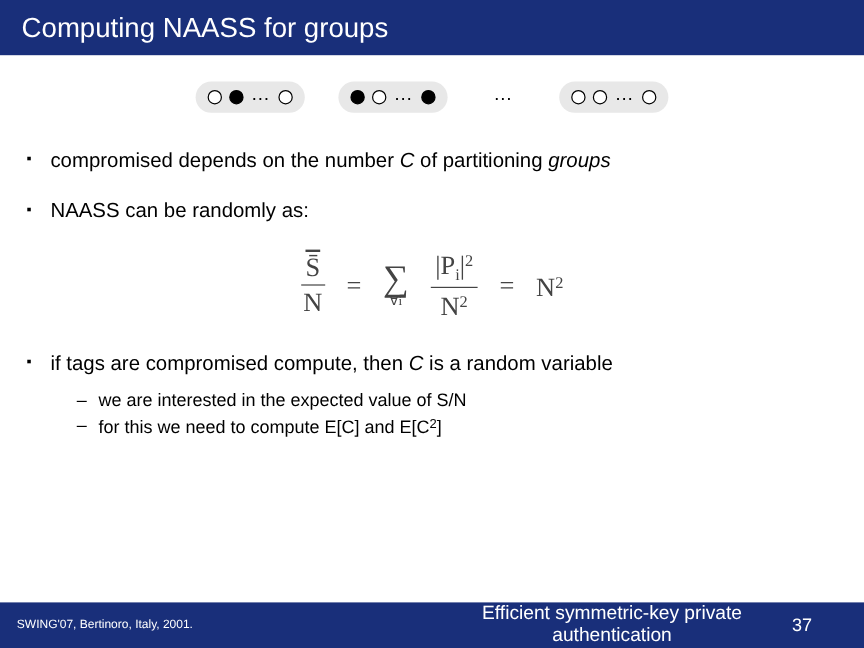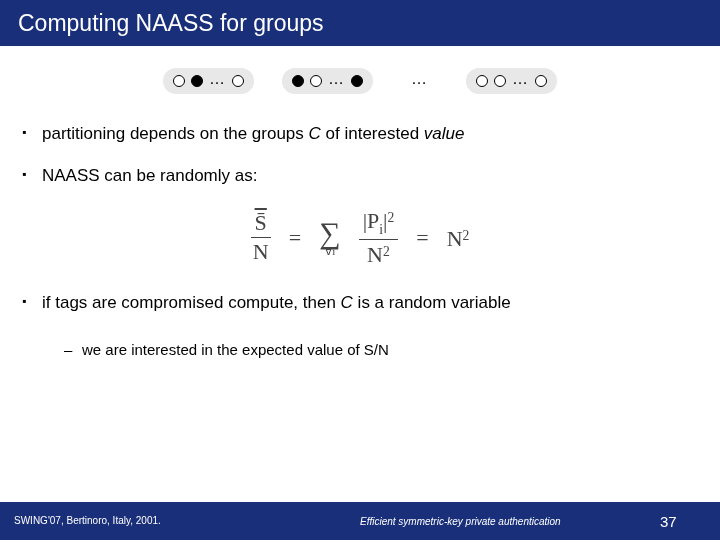--- a/index.html
+++ b/index.html
@@ -11,37 +11,37 @@
   .pill { background: #e8e8e8; border-radius: 14px; padding: 4px 10px; display: flex; align-items: center; gap: 6px; height: 26px; }
   .bare { background: transparent; border-radius: 0; padding: 4px 10px; display: flex; align-items: center; gap: 6px; height: 26px; }
   .node { width: 12px; height: 12px; border-radius: 50%; border: 1.2px solid #000; }
   .filled { background: #000; }
   .open { background: #fff; }
   .dots { font-size: 16px; line-height: 1; letter-spacing: 1px; position: relative; top: -2px; }
   .content { flex: 1; padding: 0 18px 0 18px; }
   ul.bullets { list-style: none; }
   ul.bullets > li { position: relative; padding-left: 24px; margin-bottom: 22px; font-size: 17px; color: #000; }
   ul.bullets > li::before { content: "▪"; position: absolute; left: 4px; top: 1px; font-size: 12px; color: #000; }
-  ul.sub { list-style: none; margin-top: 28px; }
+  ul.sub { list-style: none; margin-top: 12px; }
   ul.sub > li { position: relative; padding-left: 40px; font-size: 15px; margin-bottom: 4px; }
   ul.sub > li::before { content: "–"; position: absolute; left: 22px; top: 0; }
   em.var { font-style: italic; }
   .formula-wrap { display: flex; justify-content: center; margin: 6px 0 26px 0; }
   .formula { display: flex; align-items: center; gap: 18px; font-family: 'Times New Roman', serif; font-size: 22px; color: #444; }
   .frac { display: inline-flex; flex-direction: column; align-items: center; line-height: 1.1; }
   .frac .num { border-bottom: 1.2px solid #444; padding: 0 4px 2px; }
   .frac .den { padding-top: 2px; }
   .sum { display: inline-flex; flex-direction: column; align-items: center; font-size: 11px; line-height: 1; }
   .sum .sigma { font-size: 30px; line-height: 0.9; }
   .sup { font-size: 0.62em; vertical-align: super; position: relative; top: 2px; }
   .sub-s { font-size: 0.62em; vertical-align: sub; }
   .bar { text-decoration: overline; }
   .footer { position: absolute; bottom: 0; left: 0; right: 0; height: 38px; background: #192f7a; display: flex; align-items: center; }
   .footer-left { flex: 0 0 50%; padding-left: 14px; color: #fff; font-size: 10px; line-height: 1.25; }
-  .footer-center { flex: 1; color: #fff; font-size: 10px; font-style: italic; }
+  .footer-center { flex: 1; text-align: center; color: #fff; font-size: 16px; }
   .footer-right { flex: 0 0 60px; text-align: left; color: #fff; font-size: 15px; }
 </style>
 </head>
 <body>
 
 <div class="slide">
 
   <div class="title-bar">
     <h1>Computing NAASS for groups</h1>
   </div>
@@ -66,21 +66,21 @@
       <span class="node open"></span>
       <span class="node open"></span>
       <span class="dots">…</span>
       <span class="node open"></span>
     </div>
   </div>
 
   <div class="content">
     <ul class="bullets">
       <li>
-        <span>partitioning depends on the groups </span><em class="var">C</em><span> of interested </span><em class="var">value</em>
+        <span>compromised depends on the number </span><em class="var">C</em><span> of partitioning </span><em class="var">groups</em>
       </li>
       <li>NAASS can be randomly as:</li>
     </ul>
 
     <div class="formula-wrap">
       <div class="formula">
         <span class="frac">
           <span class="num"><span class="bar">S̄</span></span>
           <span class="den">N</span>
         </span>
@@ -99,20 +99,23 @@
           <span class="den"><span>N</span><span class="sup">2</span></span>
         </span>
       </div>
     </div>
 
     <ul class="bullets">
       <li>
         <span>if tags are compromised compute, then </span><em class="var">C</em><span> is a random variable</span>
         <ul class="sub">
           <li>we are interested in the expected value of S/N</li>
+          <li>
+            <span>for this we need to compute E[C] and E[C</span><span class="sup" style="font-size:0.72em">2</span><span>]</span>
+          </li>
         </ul>
       </li>
     </ul>
   </div>
 
   <div class="footer">
     <div class="footer-left">
       <div>SWING'07, Bertinoro, Italy, 2001.</div>
     </div>
     <div class="footer-center">Efficient symmetric-key private authentication</div>

